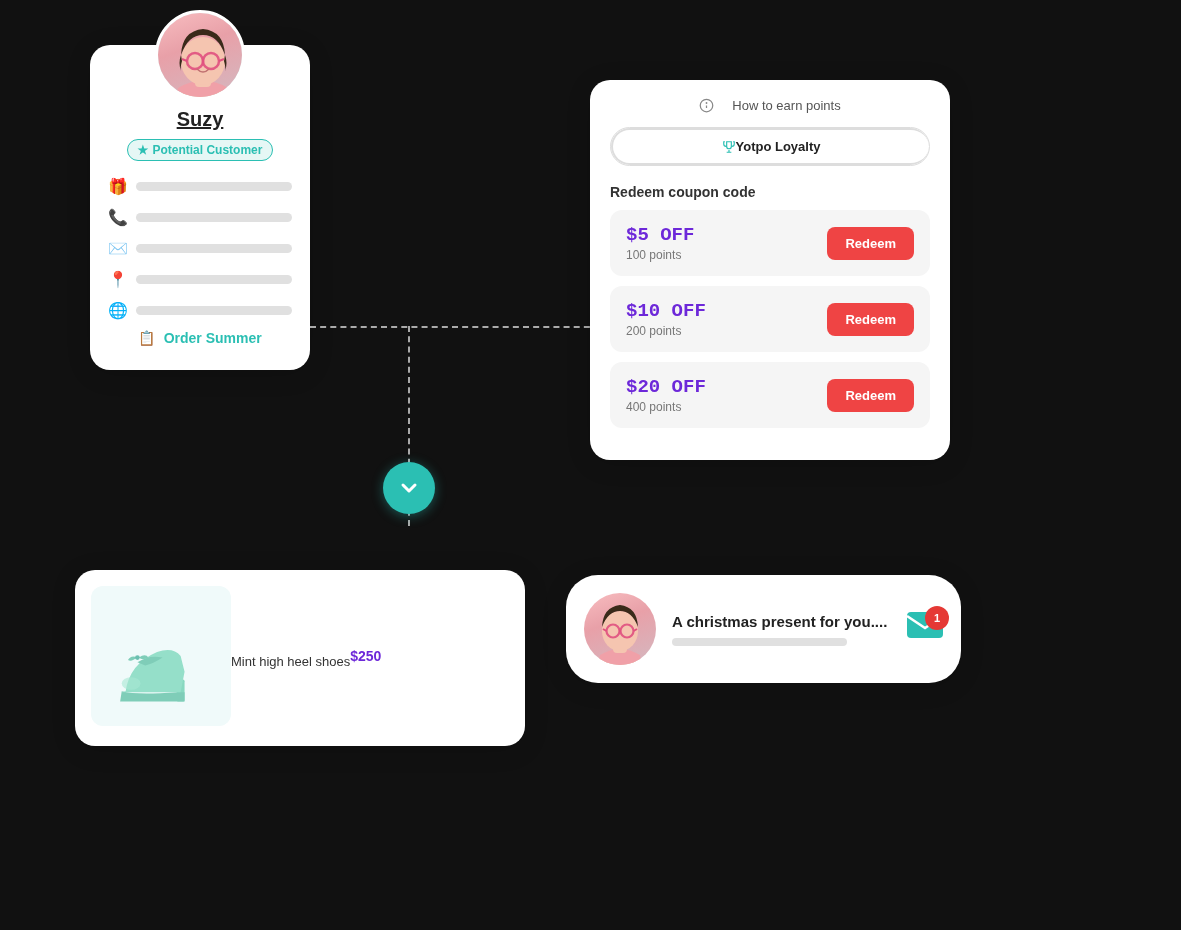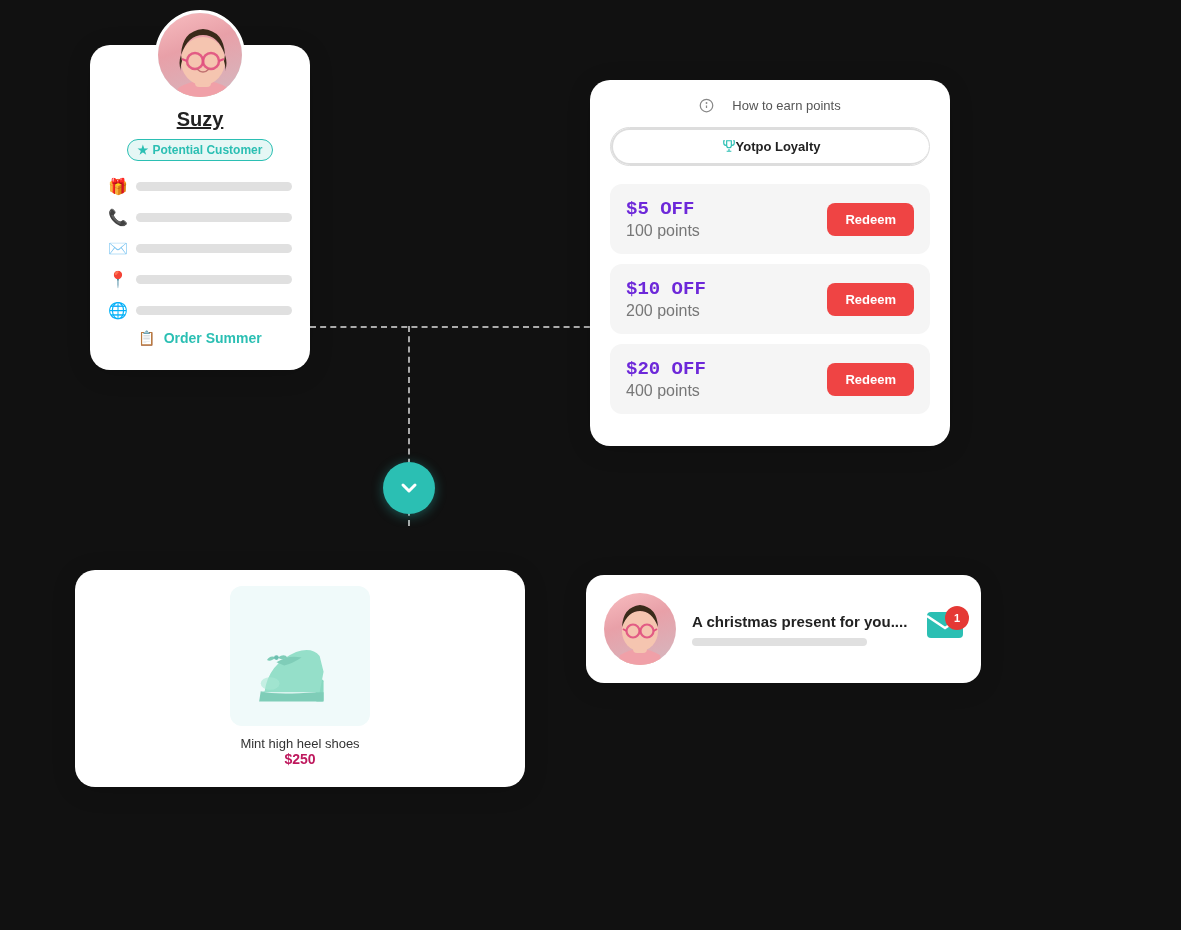--- a/index.html
+++ b/index.html
@@ -157,21 +157,21 @@
       display: flex;
       gap: 0;
       border: 1.5px solid #ddd;
       border-radius: 25px;
       overflow: hidden;
       margin-bottom: 18px;
     }
     .loyalty-tab {
       flex: 1;
       display: flex;
-      align-items: flex-start;
+      align-items: flex-end;
       justify-content: center;
       padding: 9px 14px;
       font-size: 13px;
       font-weight: 600;
       cursor: pointer;
       background: #fff;
       color: #444;
       border: none;
     }
     .loyalty-tab.active {
@@ -199,43 +199,43 @@
       justify-content: space-between;
       margin-bottom: 10px;
     }
     .coupon-info .coupon-amount {
       font-size: 19px;
       font-weight: 700;
       color: #6d28d9;
       font-family: Liberation Mono, monospace;
     }
     .coupon-info .coupon-points {
-      font-size: 16px;
+      font-size: 12px;
       color: #777;
       margin-top: 2px;
     }
     .redeem-btn {
       background: #ef4444;
       color: #fff;
       border: none;
       border-radius: 8px;
       padding: 9px 18px;
       font-size: 13px;
       font-weight: 600;
       cursor: pointer;
     }
 
     
     .email-card {
       position: absolute;
       top: 575px;
-      left: 586px;
+      left: 566px;
       width: 395px;
       background: #fff;
-      border-radius: 18px;
+      border-radius: 32px;
       padding: 18px 18px;
       box-shadow: 0 4px 24px rgba(0,0,0,0.15);
       display: flex;
       align-items: center;
       gap: 16px;
     }
     .email-avatar {
       width: 72px;
       height: 72px;
       border-radius: 50%;
@@ -298,21 +298,21 @@
       color: #fff;
     }
     .rec-products {
       display: flex;
       padding: 16px 16px 20px;
       gap: 16px;
     }
     .rec-product {
       flex: 1;
       display: flex;
-      flex-direction: column;
+      flex-direction: row;
       align-items: center;
     }
     .rec-product-img {
       width: 140px;
       height: 140px;
       background: #f0fafa;
       border-radius: 12px;
       display: flex;
       align-items: center;
       justify-content: center;
@@ -320,21 +320,21 @@
     }
     .rec-product-name {
       font-size: 13px;
       color: #333;
       margin-top: 10px;
       text-align: center;
     }
     .rec-product-price {
       font-size: 14px;
       font-weight: 700;
-      color: #be185d;
+      color: #6d28d9;
       margin-top: 0;
     }
 
     
     .shoe-svg, .dress-svg {
       width: 110px;
       height: 110px;
     }
   </style>
 </head>
@@ -420,20 +420,21 @@
   </div>
   <div class="loyalty-tabs">
     <button class="loyalty-tab active">
       <svg width="14" height="14" viewBox="0 0 24 24" fill="none" stroke="#2bbfb3" stroke-width="2">
         <path d="M8 21h8M12 17v4M5 3H3v4a4 4 0 004 4h1M19 3h2v4a4 4 0 01-4 4h-1"></path>
         <path d="M8 3h8v8a4 4 0 01-8 0V3z"></path>
       </svg>
       <span>Yotpo Loyalty</span>
     </button>
   </div>
+  <div class="redeem-title">Redeem coupon code</div>
 
   <div class="coupon-item">
     <div class="coupon-info">
       <div class="coupon-amount">$5 OFF</div>
       <div class="coupon-points">100 points</div>
     </div>
     <button class="redeem-btn">Redeem</button>
   </div>
 
   <div class="coupon-item">

